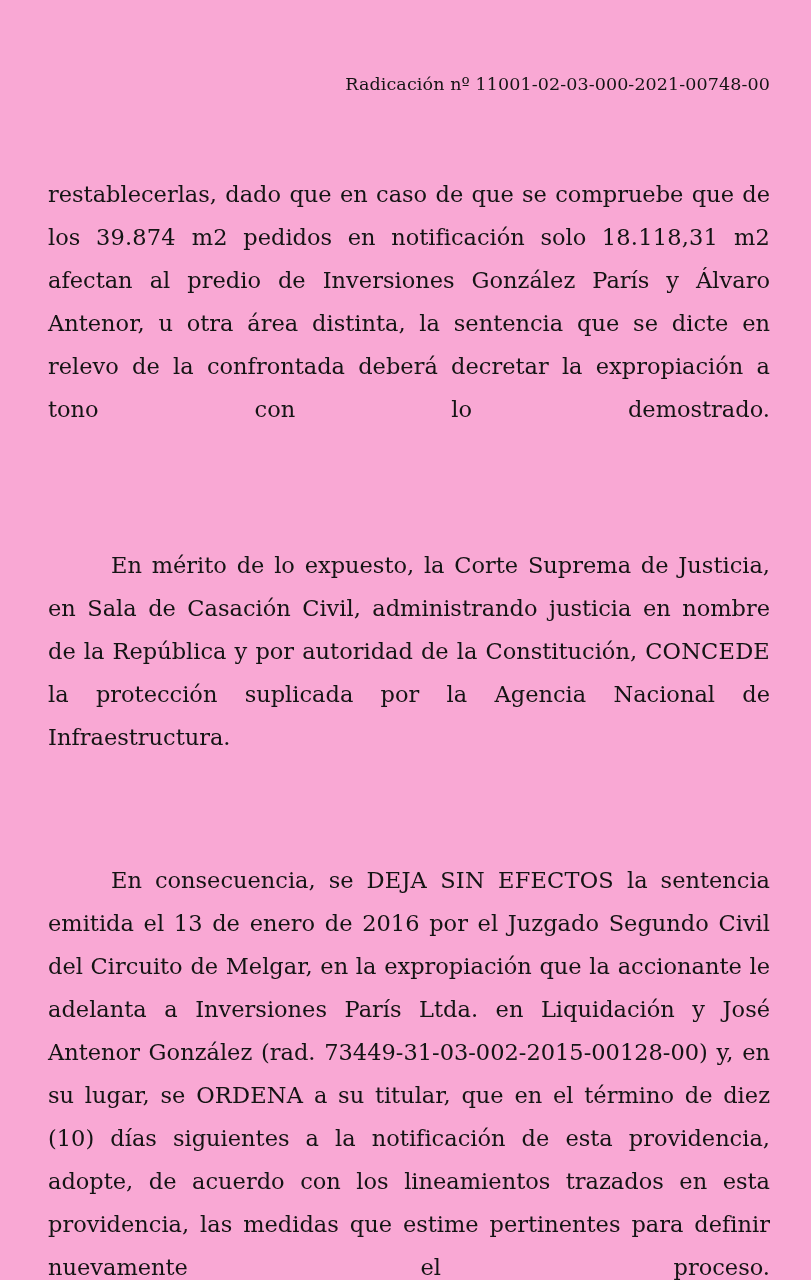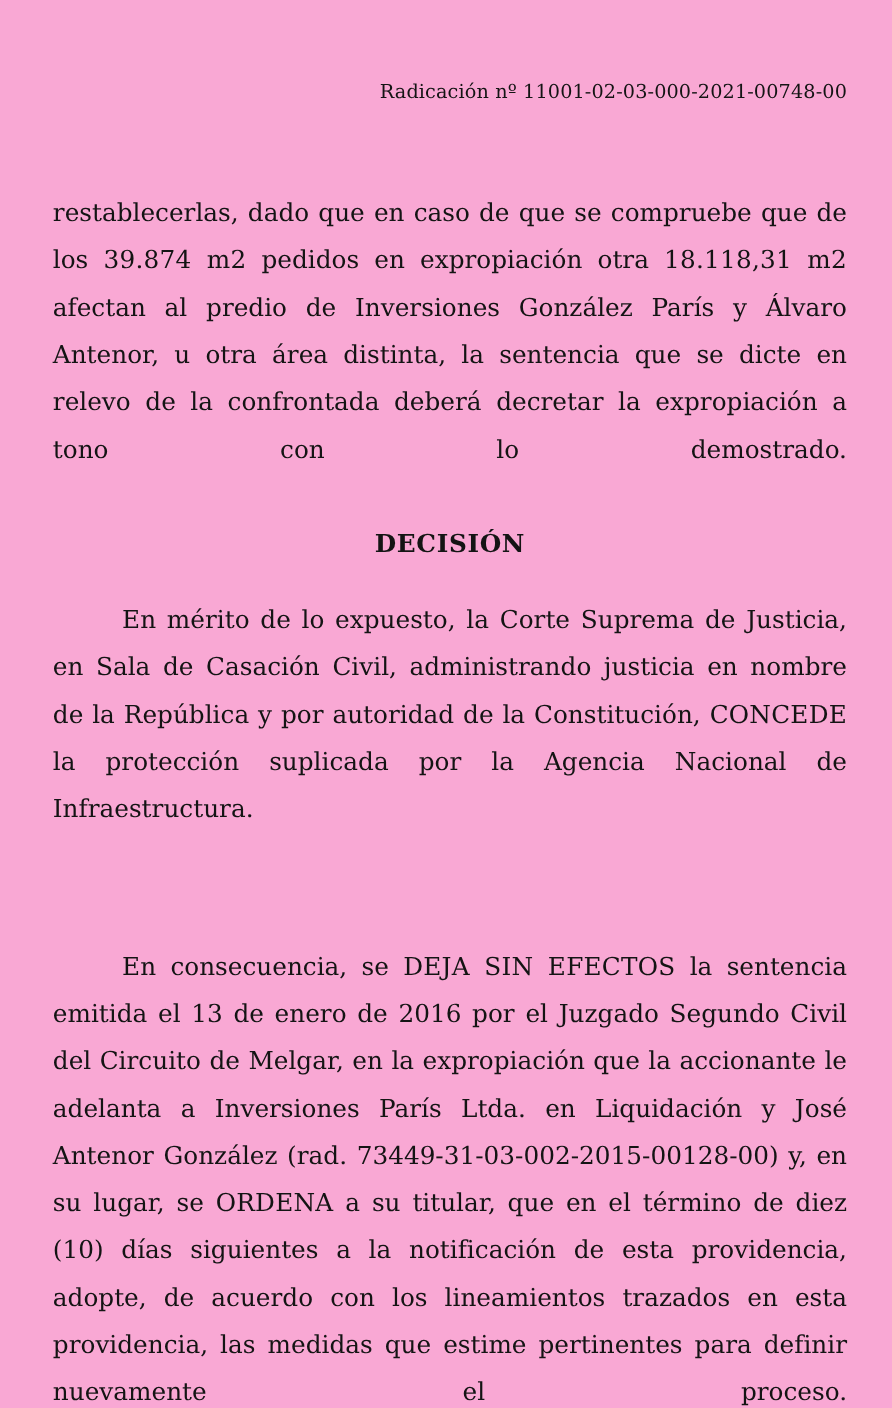--- a/index.html
+++ b/index.html
@@ -65,21 +65,21 @@
     width: 100%;
   }
 
   .para-indent {
     text-indent: 63px;
   }
 
   
   .block-p1   { margin-top: 77px; }
   .block-head { margin-top: 52px; }
-  .block-p2   { margin-top: 26px; }
+  .block-p2   { margin-top: 70px; }
   .block-p3   { margin-top: 57px; }
 
   
   .section-heading {
     margin: 0;
     text-align: center;
     font-size: 22.5px;
     font-weight: 700;
     line-height: 43px;
     letter-spacing: .6px;
@@ -87,24 +87,23 @@
 </style>
 </head>
 <body>
 
 <div class="page">
   <div class="content">
 
     <p class="doc-header">Radicación nº 11001-02-03-000-2021-00748-00</p>
 
     <p class="para block-p1">
-      <span>restablecerlas, dado que en caso de que se compruebe que de los </span><b>39.874 m2</b><span> pedidos en expropiación otra </span><b>18.118,31 m2</b><span> afectan al predio de Inversiones González París y Álvaro Antenor, u otra área distinta, la sentencia que se dicte en relevo de la confrontada deberá decretar la expropiación a tono con lo demostrado.</span>
+      <span>restablecerlas, dado que en caso de que se compruebe que de los </span><b>39.874 m2</b><span> pedidos en notificación solo </span><b>18.118,31 m2</b><span> afectan al predio de Inversiones González París y Álvaro Antenor, u otra área distinta, la sentencia que se dicte en relevo de la confrontada deberá decretar la expropiación a tono con lo demostrado.</span>
     </p>
 
-    <h2 class="section-heading block-head">DECISIÓN</h2>
 
     <p class="para para-indent block-p2">
       <span>En mérito de lo expuesto, la Corte Suprema de Justicia, en Sala de Casación Civil, administrando justicia en nombre de la República y por autoridad de la Constitución, </span><b>CONCEDE</b><span> la protección suplicada por la Agencia Nacional de Infraestructura.</span>
     </p>
 
     <p class="para para-indent block-p3">
       <span>En consecuencia, se </span><b>DEJA SIN EFECTOS</b><span> la sentencia emitida el 13 de enero de 2016 por el Juzgado Segundo Civil del Circuito de Melgar, en la expropiación que la accionante le adelanta a Inversiones París Ltda. en Liquidación y José Antenor González (rad. 73449-31-03-002-2015-00128-00) y, en su lugar, se </span><b>ORDENA</b><span> a su titular, que en el término de diez (10) días siguientes a la notificación de esta providencia, adopte, de acuerdo con los lineamientos trazados en esta providencia, las medidas que estime pertinentes para definir nuevamente el proceso.</span>
     </p>
 
   </div>

